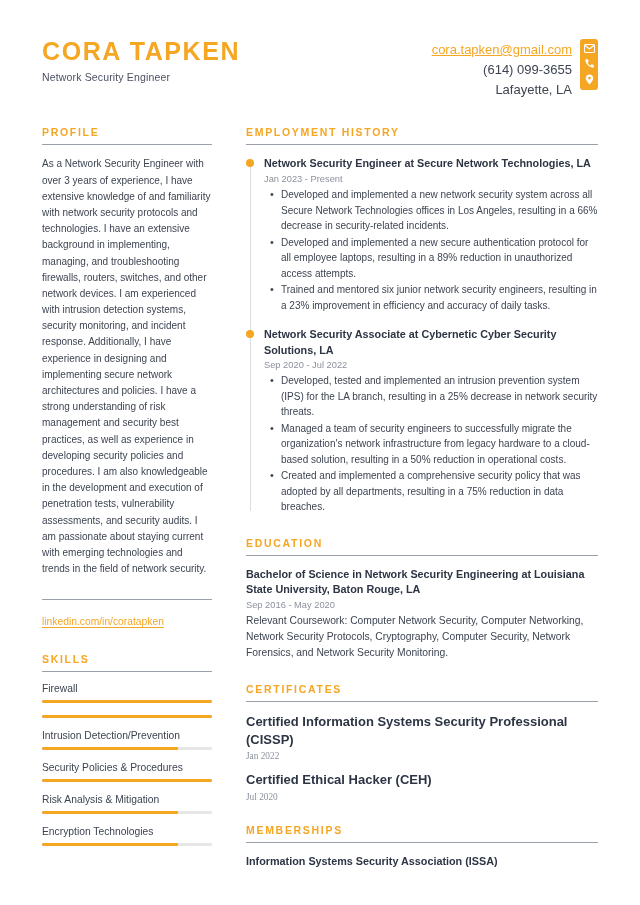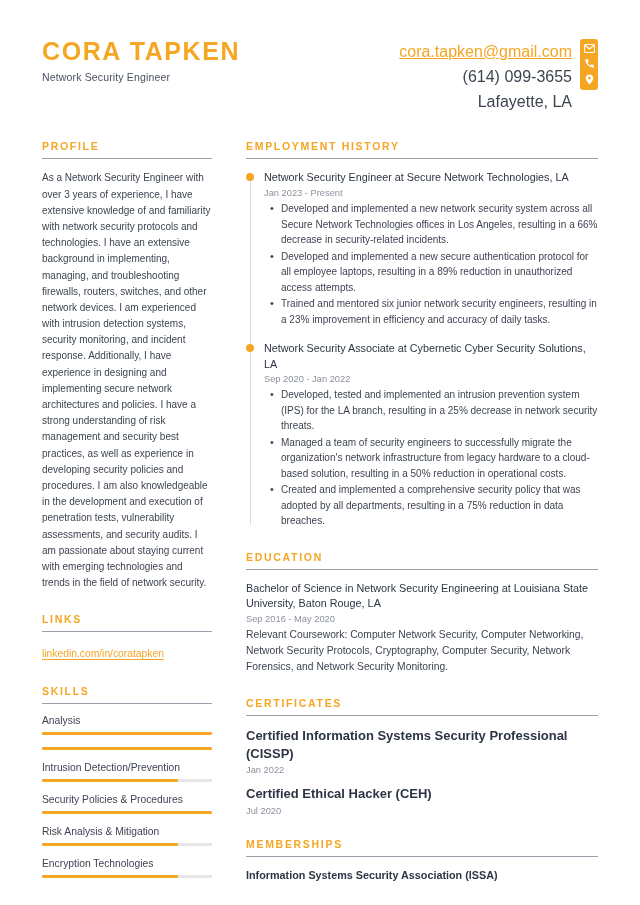--- a/index.html
+++ b/index.html
@@ -52,21 +52,21 @@
 
   .contact-wrap {
     display: flex;
     align-items: flex-start;
     gap: 8px;
     padding-top: 9px;
   }
 
   .contact-lines {
     text-align: right;
-    font-size: 16px;
+    font-size: 13px;
     line-height: 1.55;
     color: #3d4451;
     padding-top: 1px;
   }
 
   .contact-email {
     color: #f5a623;
     text-decoration: underline;
     text-underline-offset: 1px;
     display: block;
@@ -189,21 +189,21 @@
     left: -18px;
     top: 3px;
     width: 8px;
     height: 8px;
     border-radius: 50%;
     background: #f5a623;
   }
 
   .entry-title {
     font-size: 10.8px;
-    font-weight: normal;
+    font-weight: bold;
     color: #2d3544;
     line-height: 1.45;
   }
 
   .entry-date {
     font-size: 9.3px;
     color: #8b919c;
     margin-top: 2px;
     margin-bottom: 3px;
   }
@@ -247,20 +247,21 @@
     font-size: 13px;
     font-weight: bold;
     color: #2d3544;
     line-height: 1.4;
   }
 
   .cert-date {
     font-size: 9.3px;
     color: #8b919c;
     margin-top: 2px;
+    font-family: Liberation Serif, serif;
   }
 
   
   .member-title {
     font-size: 10.8px;
     font-weight: bold;
     color: #2d3544;
     line-height: 1.4;
   }
 </style>
@@ -308,31 +309,30 @@
 
     <div class="col-left">
 
       <div class="section">
         <div class="sec-head">PROFILE</div>
         <div class="sec-rule"></div>
         <div class="profile-text">As a Network Security Engineer with over 3 years of experience, I have extensive knowledge of and familiarity with network security protocols and technologies. I have an extensive background in implementing, managing, and troubleshooting firewalls, routers, switches, and other network devices. I am experienced with intrusion detection systems, security monitoring, and incident response. Additionally, I have experience in designing and implementing secure network architectures and policies. I have a strong understanding of risk management and security best practices, as well as experience in developing security policies and procedures. I am also knowledgeable in the development and execution of penetration tests, vulnerability assessments, and security audits. I am passionate about staying current with emerging technologies and trends in the field of network security.</div>
       </div>
 
       <div class="section">
-        <div class="sec-head">LINKS</div>
         <div class="sec-rule"></div>
         <a class="link-item" href="#">linkedin.com/in/coratapken</a>
       </div>
 
       <div class="section">
         <div class="sec-head">SKILLS</div>
         <div class="sec-rule"></div>
 
         <div class="skill">
-          <div class="skill-name">Analysis</div>
+          <div class="skill-name">Firewall</div>
           <div class="skill-track">
             <div class="skill-fill" style="width: 100%;"></div>
           </div>
         </div>
 
         <div class="skill">
           <div class="skill-track">
             <div class="skill-fill" style="width: 100%;"></div>
           </div>
         </div>
@@ -383,21 +383,21 @@
             <ul class="bullets">
               <li>Developed and implemented a new network security system across all Secure Network Technologies offices in Los Angeles, resulting in a 66% decrease in security-related incidents.</li>
               <li>Developed and implemented a new secure authentication protocol for all employee laptops, resulting in a 89% reduction in unauthorized access attempts.</li>
               <li>Trained and mentored six junior network security engineers, resulting in a 23% improvement in efficiency and accuracy of daily tasks.</li>
             </ul>
           </div>
 
           <div class="tl-entry">
             <span class="tl-dot"></span>
             <div class="entry-title">Network Security Associate at Cybernetic Cyber Security Solutions, LA</div>
-            <div class="entry-date">Sep 2020 - Jan 2022</div>
+            <div class="entry-date">Sep 2020 - Jul 2022</div>
             <ul class="bullets">
               <li>Developed, tested and implemented an intrusion prevention system (IPS) for the LA branch, resulting in a 25% decrease in network security threats.</li>
               <li>Managed a team of security engineers to successfully migrate the organization's network infrastructure from legacy hardware to a cloud-based solution, resulting in a 50% reduction in operational costs.</li>
               <li>Created and implemented a comprehensive security policy that was adopted by all departments, resulting in a 75% reduction in data breaches.</li>
             </ul>
           </div>
 
         </div>
       </div>
 

